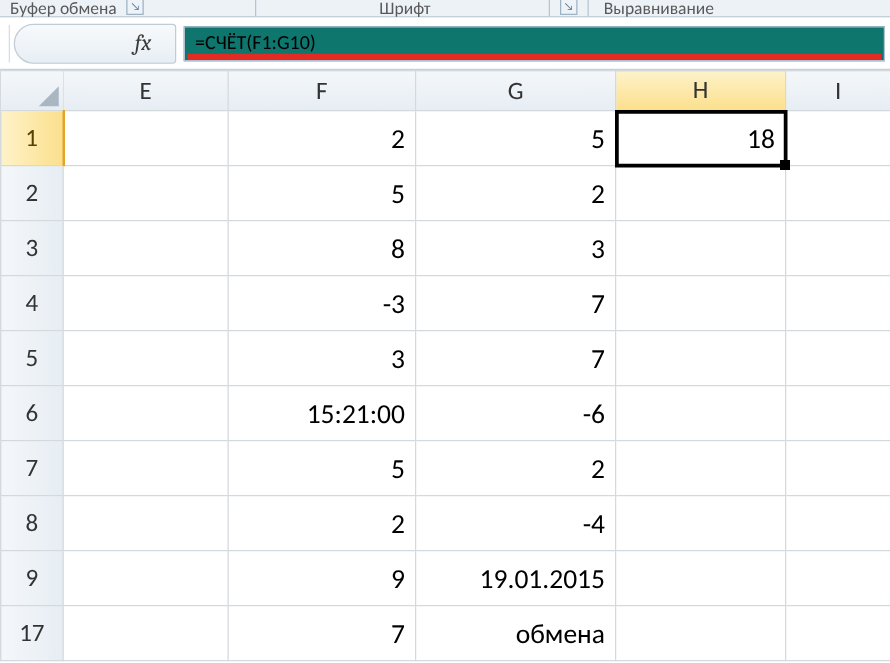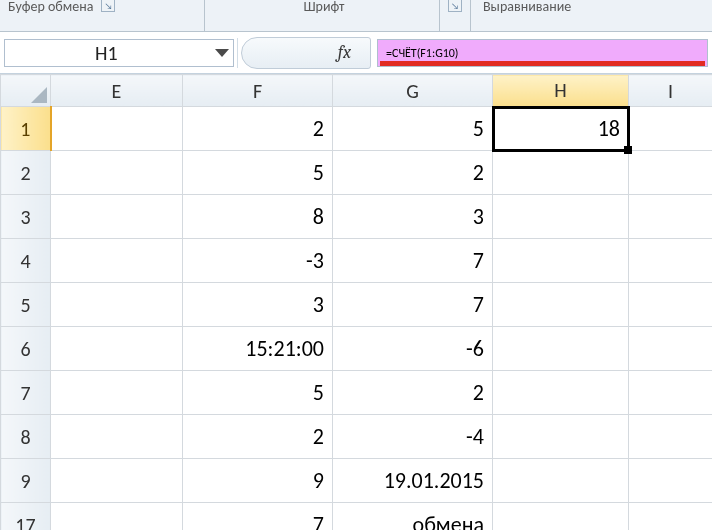--- a/index.html
+++ b/index.html
@@ -7,21 +7,21 @@
     font-family: "Calibri", "Segoe UI", Tahoma, sans-serif;
     background: #fff;
     width: 712px;
     height: 530px;
     overflow: hidden;
     filter: blur(0.5px);
   }
 
   
   .ribbon-strip {
-    height: 32px;
+    height: 14px;
     background: #edf2f7;
     border-bottom: 1px solid #b8c4ce;
     display: flex;
     font-size: 14px;
     color: #5a5a5a;
   }
   .ribbon-group {
     display: flex;
     align-items: flex-start;
     line-height: 1;
@@ -99,26 +99,26 @@
   .fx-label {
     font-family: "Cambria", serif;
     font-style: italic;
     font-size: 18px;
     color: #3a3a3a;
   }
   .formula-box {
     flex: 1;
     height: 28px;
     border: 1px solid #b0bfcf;
-    background: #f0abfc;
+    background: #0f766e;
     margin-left: 6px;
     display: flex;
     align-items: center;
     padding: 0 8px;
-    font-size: 12px;
+    font-size: 16px;
     color: #000;
     position: relative;
   }
   .red-underline {
     position: absolute;
     left: 2px;
     right: 2px;
     bottom: 0;
     height: 5px;
     background: #e22b22;
@@ -218,24 +218,20 @@
   <div class="ribbon-group" style="padding-left:4px;">
     <span class="dialog-launcher">↘</span>
   </div>
   <div class="ribbon-divider"></div>
   <div class="ribbon-group" style="flex:1; ">
     <span class="ribbon-label">Выравнивание</span>
   </div>
 </div>
 
 <div class="fb-row">
-  <div class="name-box">
-    <span>H1</span>
-    <span class="name-box-drop"></span>
-  </div>
   <div class="fb-sep"></div>
   <div class="fx-btn">
     <span class="fx-label">fx</span>
   </div>
   <div class="formula-box">
     <span>=СЧЁТ(F1:G10)</span>
     <div class="red-underline"></div>
   </div>
 </div>
 

